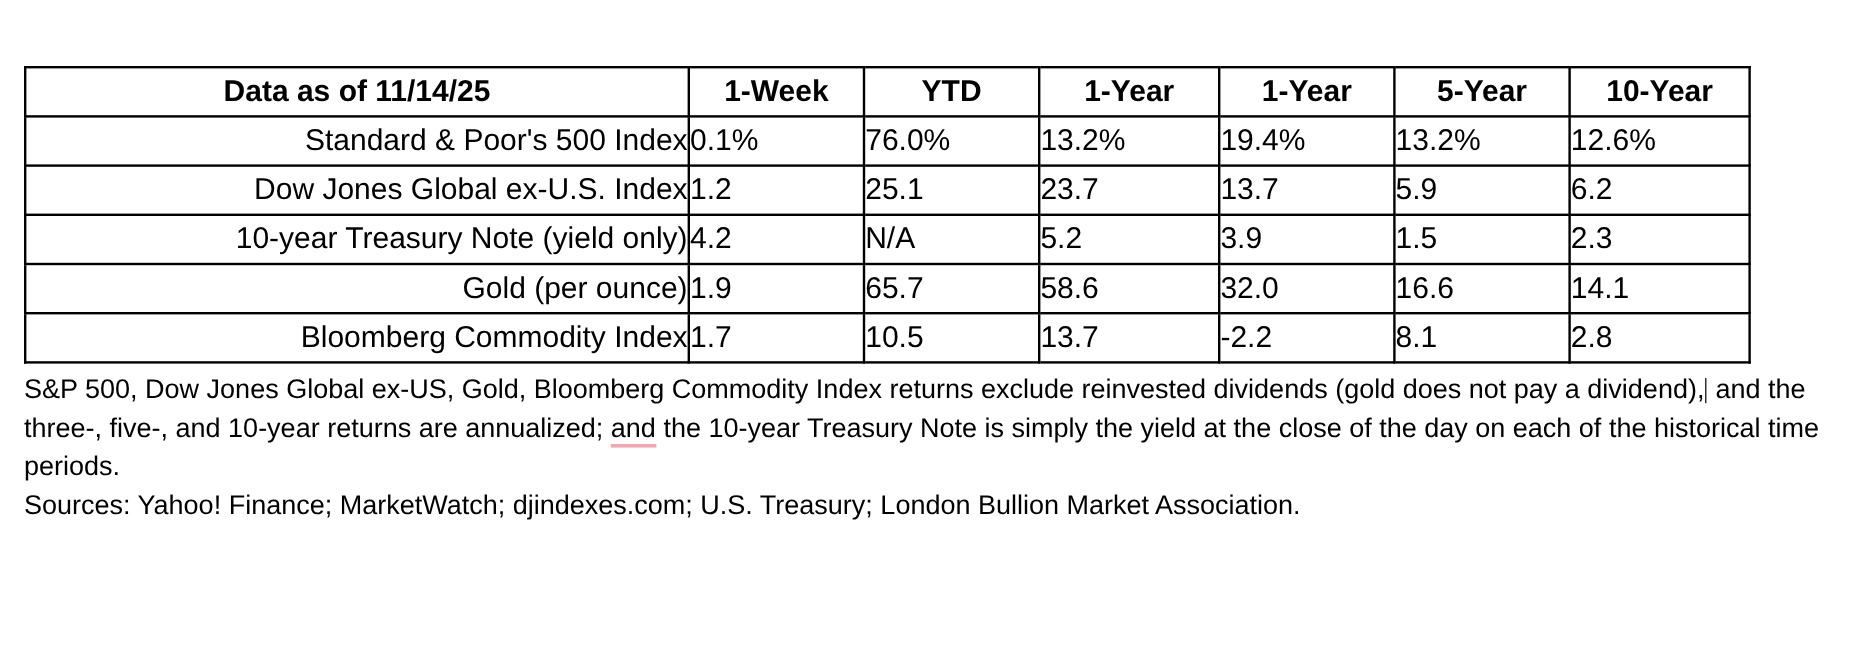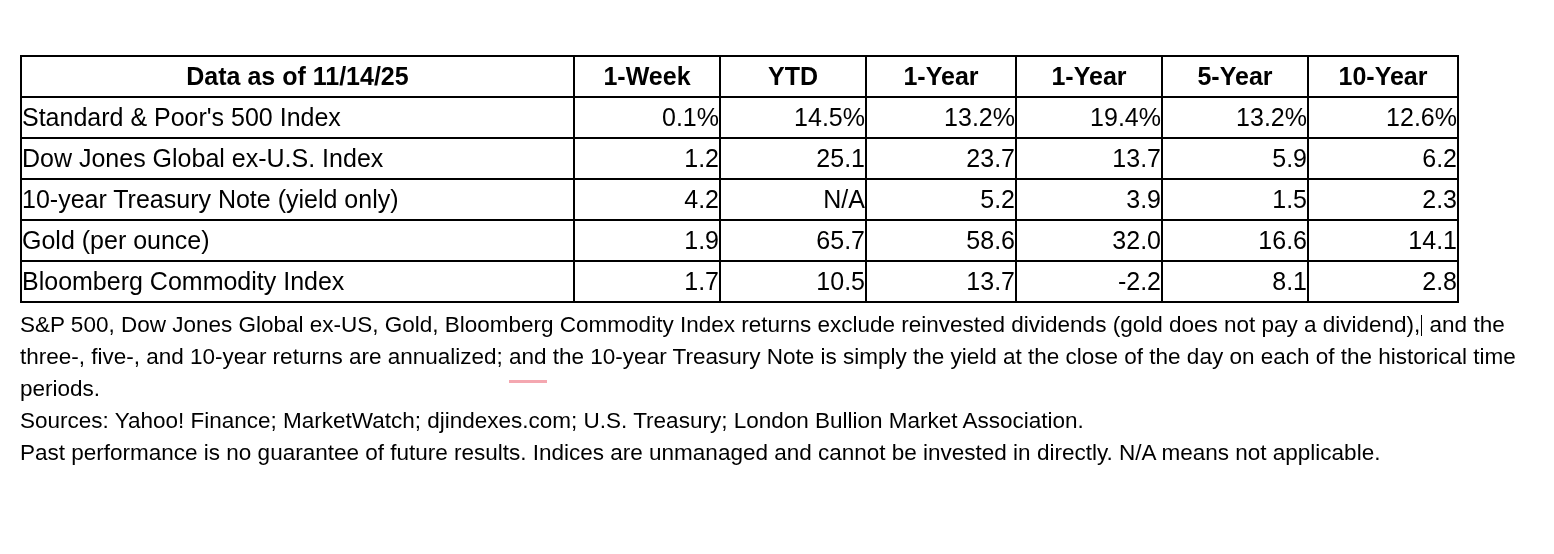--- a/index.html
+++ b/index.html
@@ -36,27 +36,27 @@
     font-family: "Liberation Sans", sans-serif;
   }
   table.market-table th {
     font-weight: bold;
     text-align: center;
   }
   th.hdr-label {
     text-align: center;
   }
   td.row-label {
-    text-align: left;
+    text-align: right;
     padding-left: 14px;
     font-weight: normal;
     white-space: nowrap;
   }
   td.val {
-    text-align: right;
+    text-align: left;
   }
   col.c-label { width: 553px; }
   col.c-per   { width: 146px; }
   col.c-per-w { width: 150px; }
 
   .footnotes {
     margin: 6px 0 0 20px;
     width: 1514px;
     font-size: 22.5px;
     line-height: 1.42;
@@ -70,21 +70,21 @@
   .caret {
     display: inline-block;
     width: 0;
     border-left: 1.5px solid #000;
     height: 21px;
     vertical-align: -4px;
     margin: 0 1px;
   }
   .spell-underline {
     border-bottom: 3px solid #f4a7b0;
-    padding-bottom: 11px;
+    padding-bottom: 1px;
   }
 </style>
 </head>
 <body>
 
 <div class="page">
 
   <table class="market-table">
     <colgroup>
       <col class="c-label">
@@ -103,21 +103,21 @@
         <th>1-Year</th>
         <th>1-Year</th>
         <th>5-Year</th>
         <th>10-Year</th>
       </tr>
     </thead>
     <tbody>
       <tr>
         <td class="row-label">Standard &amp; Poor's 500 Index</td>
         <td class="val">0.1%</td>
-        <td class="val">14.5%</td>
+        <td class="val">76.0%</td>
         <td class="val">13.2%</td>
         <td class="val">19.4%</td>
         <td class="val">13.2%</td>
         <td class="val">12.6%</td>
       </tr>
       <tr>
         <td class="row-label">Dow Jones Global ex-U.S. Index</td>
         <td class="val">1.2</td>
         <td class="val">25.1</td>
         <td class="val">23.7</td>
@@ -151,16 +151,15 @@
         <td class="val">-2.2</td>
         <td class="val">8.1</td>
         <td class="val">2.8</td>
       </tr>
     </tbody>
   </table>
 
   <div class="footnotes">
     <p><span>S&amp;P 500, Dow Jones Global ex-US, Gold, Bloomberg Commodity Index returns exclude reinvested dividends (gold does not pay a dividend),</span><span class="caret"></span><span> and the three-, five-, and 10-year returns are annualized; </span><span class="spell-underline">and</span><span> the 10-year Treasury Note is simply the yield at the close of the day on each of the historical time periods.</span></p>
     <p>Sources: Yahoo! Finance; MarketWatch; djindexes.com; U.S. Treasury; London Bullion Market Association.</p>
-    <p>Past performance is no guarantee of future results. Indices are unmanaged and cannot be invested in directly. N/A means not applicable.</p>
   </div>
 
 </div>
 
 </body></html>

